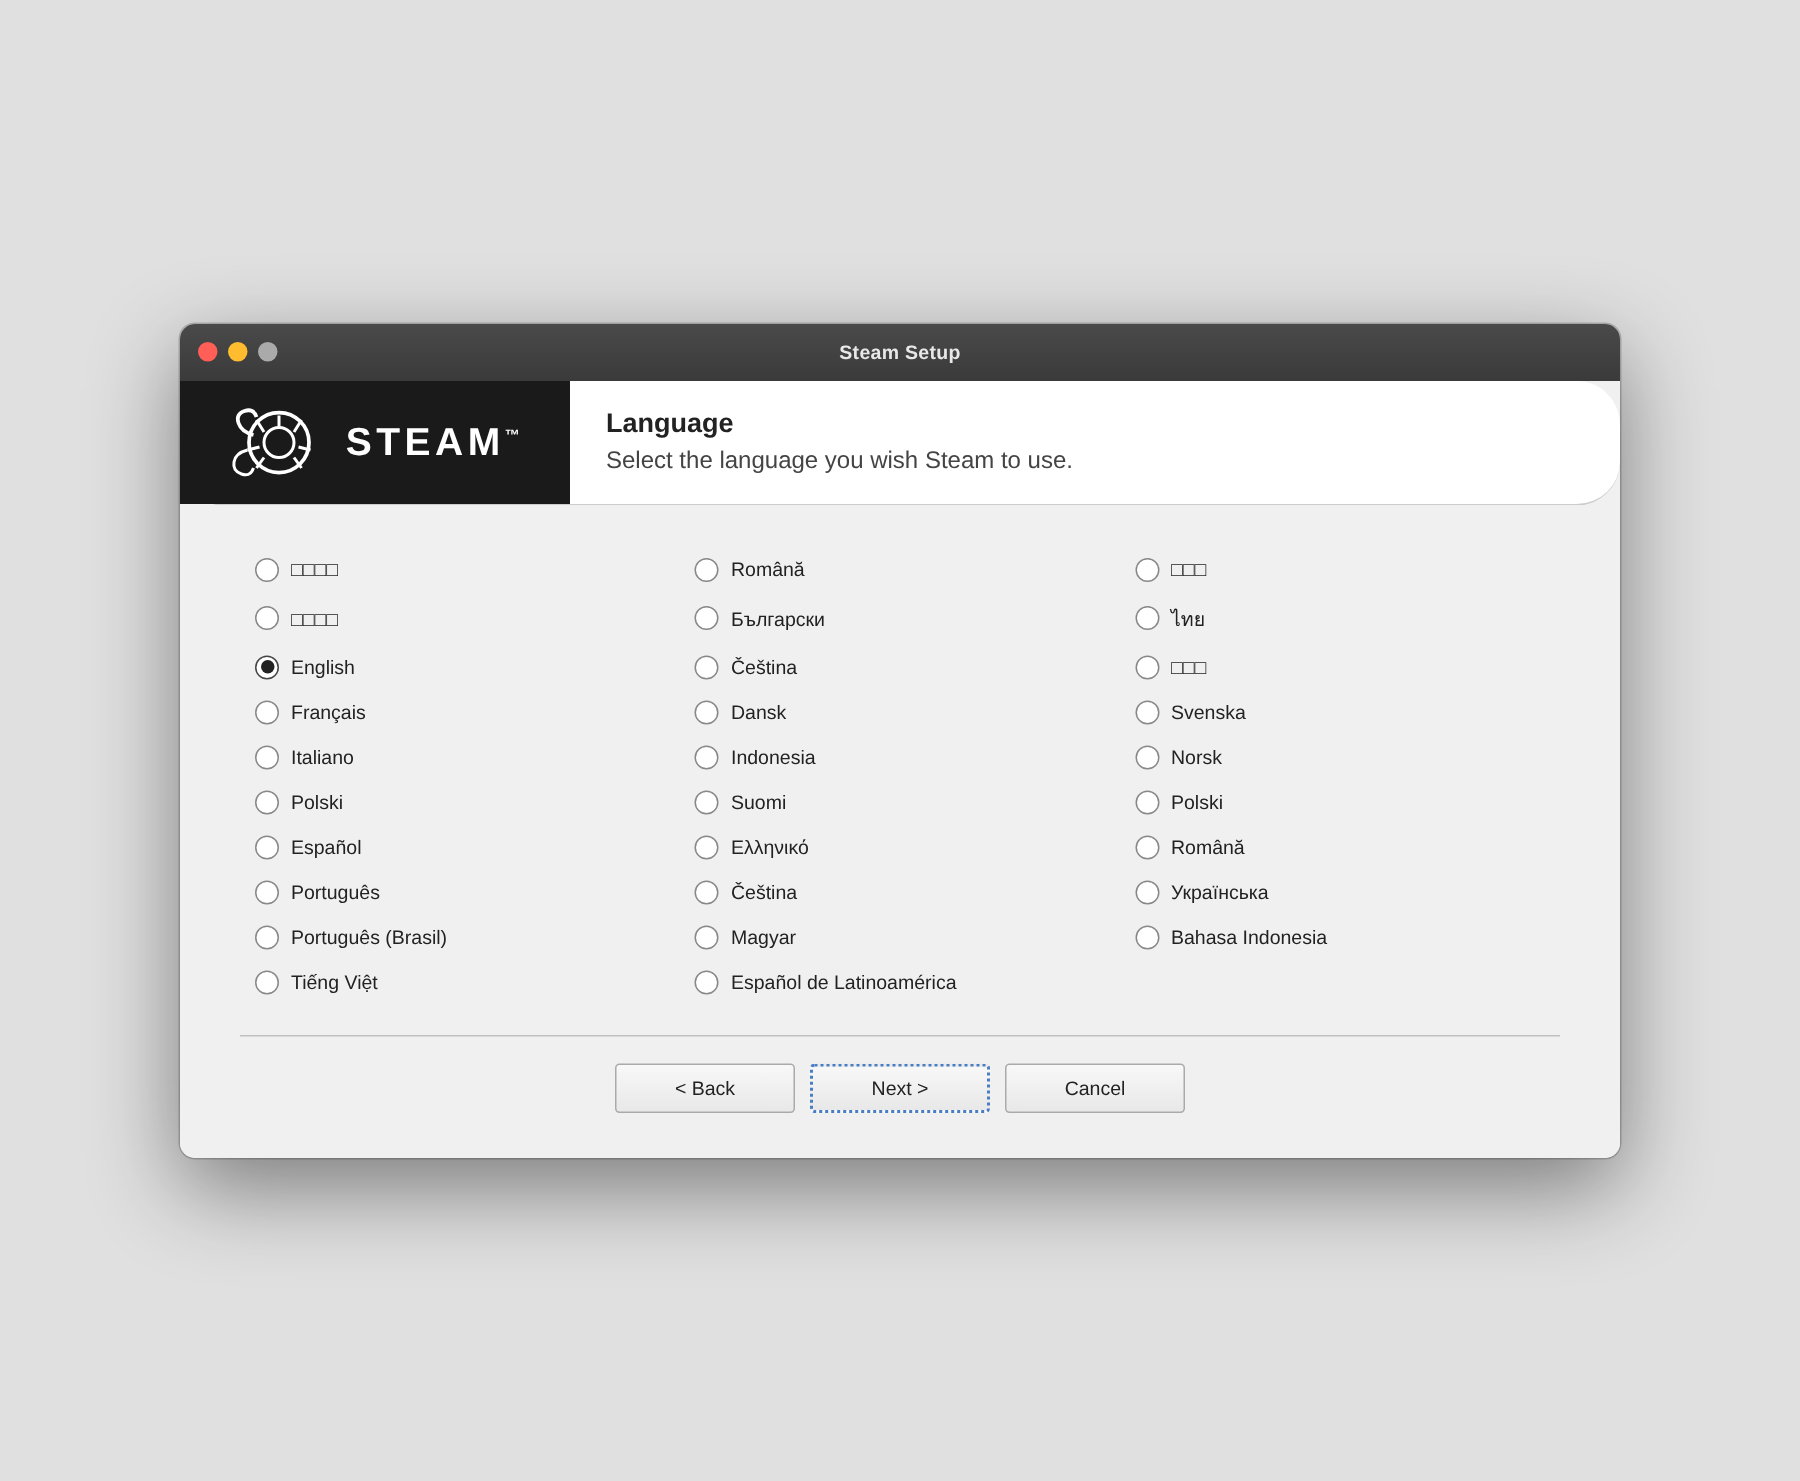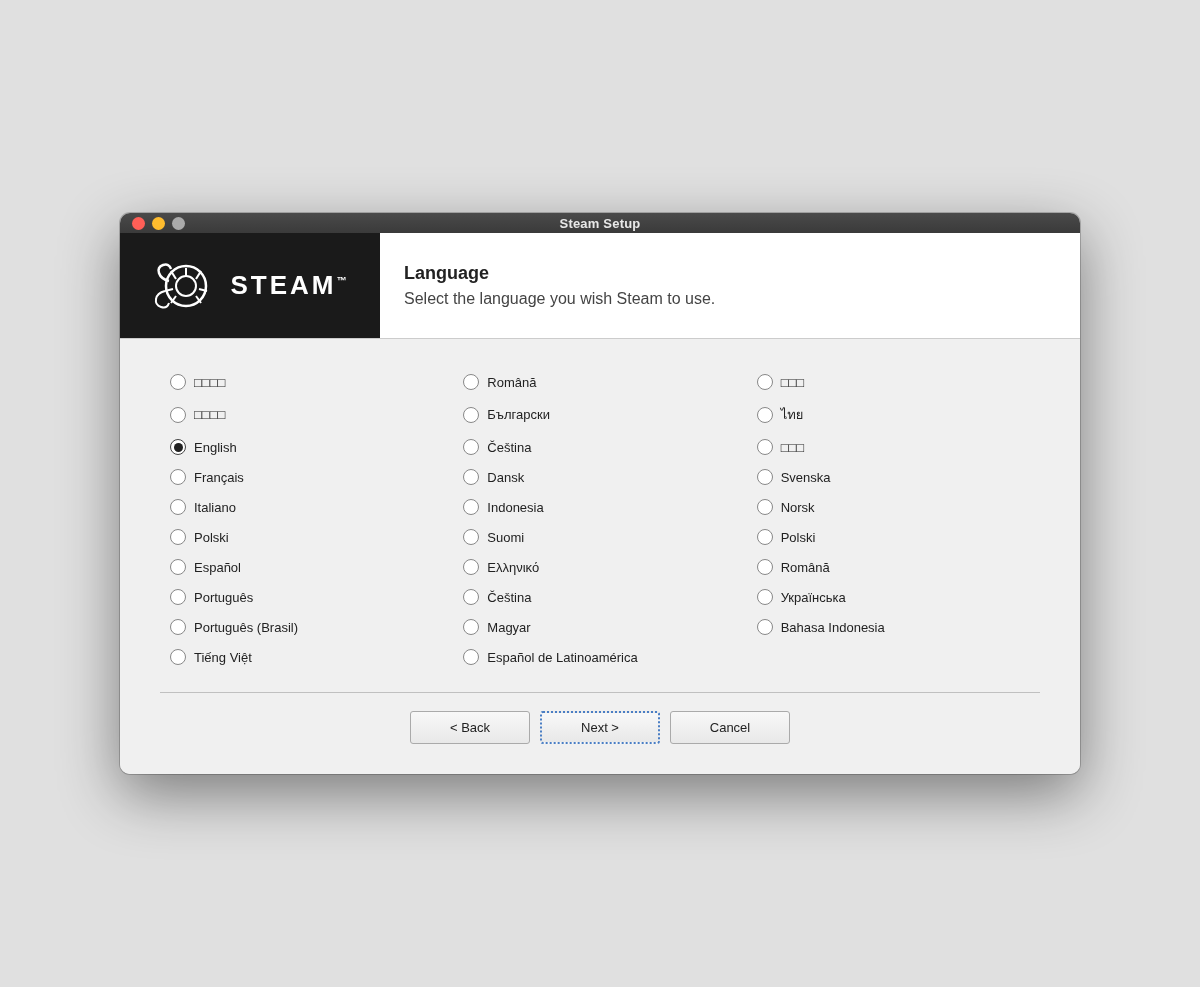--- a/index.html
+++ b/index.html
@@ -16,21 +16,21 @@
     .window {
       width: 960px;
       background: #f0f0f0;
       border-radius: 10px;
       box-shadow: 0 20px 60px rgba(0,0,0,0.45), 0 0 0 1px rgba(0,0,0,0.2);
       overflow: hidden;
     }
 
     .titlebar {
       background: linear-gradient(to bottom, #4a4a4a, #3a3a3a);
-      height: 20px;
+      height: 38px;
       display: flex;
       align-items: center;
       padding: 0 12px;
       position: relative;
     }
 
     .titlebar-title {
       position: absolute;
       left: 50%;
       transform: translateX(-50%);
@@ -55,40 +55,41 @@
     }
     .wc-close { background: #ff5f57; }
     .wc-minimize { background: #febc2e; }
     .wc-maximize { background: #aaaaaa; }
 
     .header-section {
       display: flex;
       align-items: stretch;
       background: #ffffff;
       border-bottom: 1px solid #cccccc;
+      border-radius: 29px;
     }
 
     .steam-logo-area {
       background: #1a1a1a;
       width: 260px;
       min-width: 260px;
       display: flex;
       align-items: center;
       justify-content: center;
       padding: 16px 20px;
     }
 
     .steam-logo-svg {
       display: flex;
       align-items: center;
       gap: 10px;
     }
 
     .header-text-area {
-      padding: 30px 24px;
+      padding: 18px 24px;
       flex: 1;
     }
 
     .header-title {
       font-size: 18px;
       font-weight: bold;
       color: #222;
       margin-bottom: 6px;
       font-family: Arial, sans-serif;
     }

